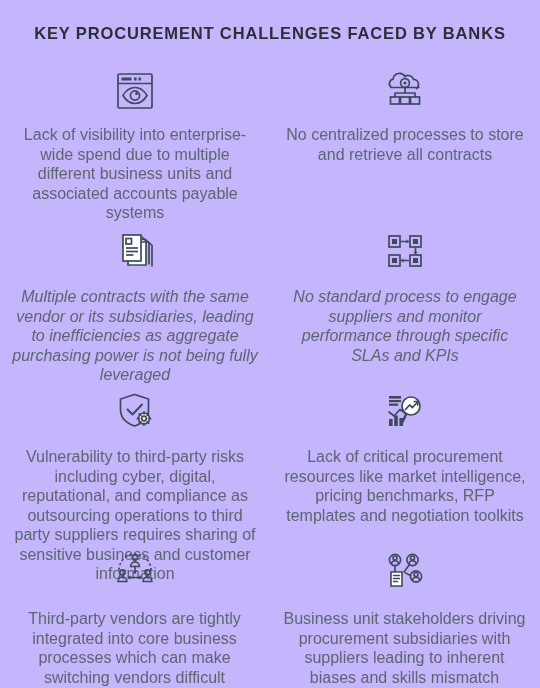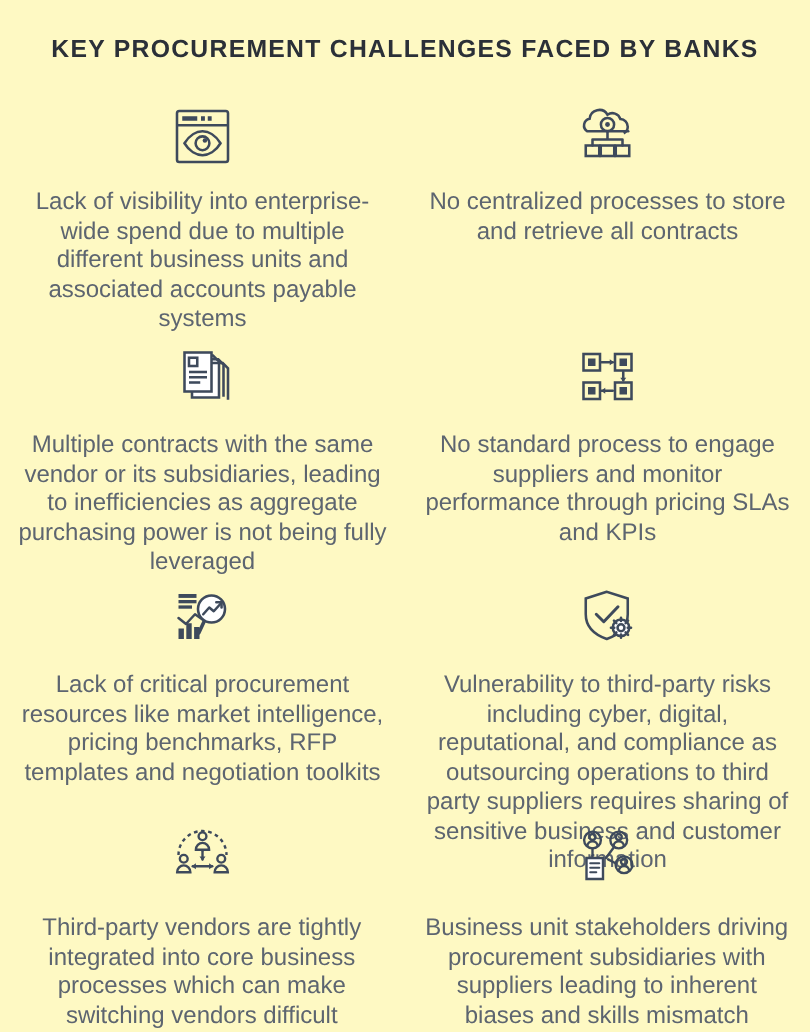--- a/index.html
+++ b/index.html
@@ -12,21 +12,21 @@
     height: 688px;
     font-family: "Liberation Sans", sans-serif;
     overflow: hidden;
     position: relative;
   }
   .page {
     width: 540px;
     height: 688px;
     box-sizing: border-box;
     padding: 0;
-    background: #fef9c3;
+    background: #c4b5fd;
     position: relative;
   }
   .page-title {
     text-align: center;
     font-size: 16.5px;
     font-weight: bold;
     letter-spacing: 0.85px;
     color: #2b3038;
     margin: 0;
     padding-top: 23px;
@@ -40,21 +40,21 @@
     display: grid;
     grid-template-columns: 270px 270px;
     grid-auto-rows: minmax(0, auto);
   }
   .cell {
     box-sizing: border-box;
     padding: 0 12px;
     text-align: center;
   }
   .cell.r1 { height: 160px; }
-  .cell.r2 { height: 160px; }
+  .cell.r2 { height: 160px; font-style: italic; }
   .cell.r3 { height: 160px; }
   .cell.r4 { height: 140px; padding-left: 11px; }
 
   .icon-wrap {
     height: 58px;
     display: flex;
     align-items: center;
     justify-content: center;
     margin-bottom: 6px;
   }
@@ -144,53 +144,53 @@
           <rect x="28" y="27" width="11" height="11"></rect>
           <rect x="31" y="30" width="5" height="5" fill="#3e4a5c" stroke="none"></rect>
           <path d="M19 13.5h7.5" stroke-linecap="round"></path>
           <path d="M24.5 11.5l2.8 2-2.8 2z" fill="#3e4a5c" stroke="none"></path>
           <path d="M33.5 20v5.5" stroke-linecap="round"></path>
           <path d="M31.5 23.8l2 2.7 2-2.7z" fill="#3e4a5c" stroke="none"></path>
           <path d="M26.5 32.5H19" stroke-linecap="round"></path>
           <path d="M21.5 30.5l-2.8 2 2.8 2z" fill="#3e4a5c" stroke="none"></path>
         </svg>
       </div>
-      <p class="cell-text">No standard process to engage suppliers and monitor performance through pricing SLAs and KPIs</p>
+      <p class="cell-text">No standard process to engage suppliers and monitor performance through specific SLAs and KPIs</p>
+    </div>
+
+    <div class="cell r3">
+      <div class="icon-wrap">
+        <svg width="46" height="46" viewBox="0 0 46 46" fill="none" stroke="#3e4a5c" stroke-width="1.7">
+          <path d="M22.5 6.5L8.5 11v10.5c0 8.5 6 13.7 14 16.5 8-2.8 14-8 14-16.5V11z"></path>
+          <path d="M15.5 21.5l5 5 9.5-10" stroke-width="2" stroke-linecap="round" stroke-linejoin="round"></path>
+          <circle cx="32" cy="30.5" r="5.5" fill="#ffffff"></circle>
+          <circle cx="32" cy="30.5" r="2.3"></circle>
+          <path d="M32 23.8v2.2M32 35v2.2M25.3 30.5h2.2M36.5 30.5h2.2M27.3 25.8l1.6 1.6M35.1 33.6l1.6 1.6M36.7 25.8l-1.6 1.6M28.9 33.6l-1.6 1.6" stroke-linecap="round"></path>
+        </svg>
+      </div>
+      <p class="cell-text">Vulnerability to third-party risks including cyber, digital, reputational, and compliance as outsourcing operations to third party suppliers requires sharing of sensitive business and customer information</p>
     </div>
 
     <div class="cell r3">
       <div class="icon-wrap">
         <svg width="46" height="46" viewBox="0 0 46 46" fill="none" stroke="#3e4a5c" stroke-width="1.7">
           <rect x="7" y="8" width="12" height="2.6" fill="#3e4a5c" stroke="none"></rect>
           <rect x="7" y="12" width="12" height="2.2" fill="#3e4a5c" stroke="none"></rect>
           <rect x="7" y="15.6" width="9" height="2.2" fill="#3e4a5c" stroke="none"></rect>
           <path d="M7 24l5 4 6-6.5 5 3.5" stroke-linecap="round" stroke-linejoin="round"></path>
           <rect x="7" y="31" width="3.6" height="7" fill="#3e4a5c" stroke="none"></rect>
           <rect x="12.2" y="27.5" width="3.6" height="10.5" fill="#3e4a5c" stroke="none"></rect>
           <rect x="17.4" y="30" width="3.6" height="8" fill="#3e4a5c" stroke="none"></rect>
           <circle cx="29" cy="18" r="9" fill="#ffffff"></circle>
           <path d="M23.5 21.5l4-4.5 3 2.5 5-5.5" stroke-linecap="round" stroke-linejoin="round"></path>
           <path d="M32.2 13.5h3.5v3.5" stroke-linecap="round" stroke-linejoin="round"></path>
           <path d="M24 26.5l-3.5 7.5" stroke-width="2.4" stroke-linecap="round"></path>
         </svg>
       </div>
       <p class="cell-text">Lack of critical procurement resources like market intelligence, pricing benchmarks, RFP templates and negotiation toolkits</p>
-    </div>
-
-    <div class="cell r3">
-      <div class="icon-wrap">
-        <svg width="46" height="46" viewBox="0 0 46 46" fill="none" stroke="#3e4a5c" stroke-width="1.7">
-          <path d="M22.5 6.5L8.5 11v10.5c0 8.5 6 13.7 14 16.5 8-2.8 14-8 14-16.5V11z"></path>
-          <path d="M15.5 21.5l5 5 9.5-10" stroke-width="2" stroke-linecap="round" stroke-linejoin="round"></path>
-          <circle cx="32" cy="30.5" r="5.5" fill="#ffffff"></circle>
-          <circle cx="32" cy="30.5" r="2.3"></circle>
-          <path d="M32 23.8v2.2M32 35v2.2M25.3 30.5h2.2M36.5 30.5h2.2M27.3 25.8l1.6 1.6M35.1 33.6l1.6 1.6M36.7 25.8l-1.6 1.6M28.9 33.6l-1.6 1.6" stroke-linecap="round"></path>
-        </svg>
-      </div>
-      <p class="cell-text">Vulnerability to third-party risks including cyber, digital, reputational, and compliance as outsourcing operations to third party suppliers requires sharing of sensitive business and customer information</p>
     </div>
 
     <div class="cell r4">
       <div class="icon-wrap">
         <svg width="46" height="46" viewBox="0 0 46 46" fill="none" stroke="#3e4a5c" stroke-width="1.6">
           <path d="M7 22a16 16 0 0 1 32 0" stroke-dasharray="2.4 2.4"></path>
           <circle cx="23" cy="9.5" r="2.6"></circle>
           <path d="M18.6 18.5c0-2.6 2-4.6 4.4-4.6s4.4 2 4.4 4.6z"></path>
           <circle cx="10.5" cy="24.5" r="2.6"></circle>
           <path d="M6.1 33.5c0-2.6 2-4.6 4.4-4.6s4.4 2 4.4 4.6z"></path>

